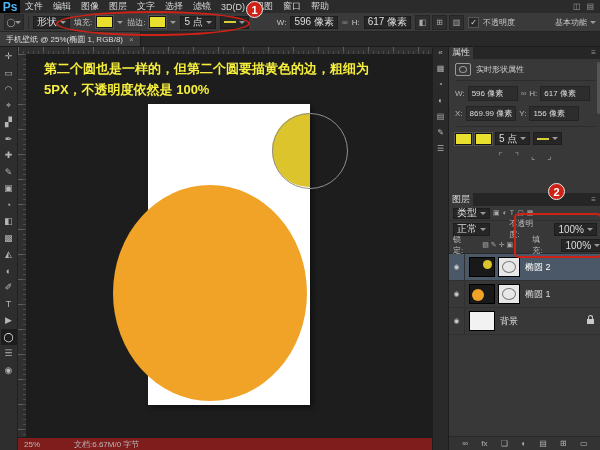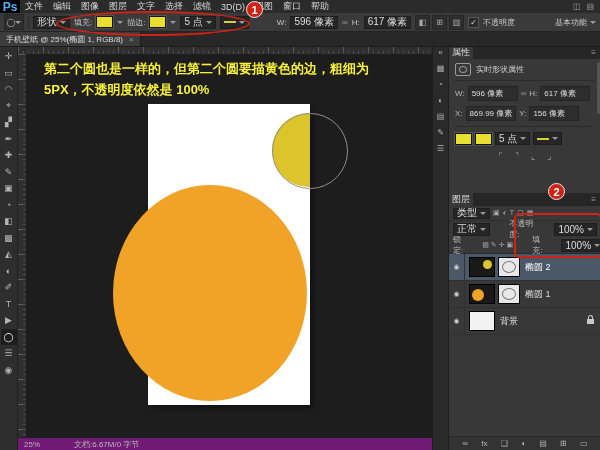--- a/index.html
+++ b/index.html
@@ -46,21 +46,21 @@
   .ruler-v::after{content:"";position:absolute;top:0;bottom:0;right:0;width:3px;background:repeating-linear-gradient(180deg,#4c4c4c 0,#4c4c4c 1px,transparent 1px,transparent 5px);}
   .viewport{position:absolute;left:8px;top:8px;right:0;bottom:0;background:#1d1d1d;overflow:hidden;}
   .note{position:absolute;left:18px;top:4px;font-size:13px;font-weight:bold;line-height:21px;white-space:nowrap;z-index:3;}
   .artboard{position:absolute;left:122px;top:50px;width:162px;height:301px;background:#fff;box-shadow:3px 3px 6px rgba(0,0,0,.45);}
   .orange-ellipse{position:absolute;left:87px;top:131px;width:194px;height:216px;border-radius:50%;}
   .yellow-clip{position:absolute;left:122px;top:50px;width:162px;height:301px;overflow:hidden;pointer-events:none;}
   .yellow-ellipse{position:absolute;left:124px;top:9px;width:74px;height:74px;border-radius:50%;}
   .path-outline{position:absolute;left:246px;top:59px;width:74px;height:74px;border-radius:50%;border:1px solid #8f8f8f;}
 
   
-  .statusbar{position:absolute;left:18px;top:437px;width:414px;height:13px;background:#701a75;border-top:1px solid #1d1d1d;display:flex;align-items:center;font-size:8px;color:#b9b9b9;padding:0 6px;box-sizing:border-box;}
+  .statusbar{position:absolute;left:18px;top:437px;width:414px;height:13px;background:#7f1d1d;border-top:1px solid #1d1d1d;display:flex;align-items:center;font-size:8px;color:#b9b9b9;padding:0 6px;box-sizing:border-box;}
   .statusbar .doc-info{margin-left:34px;}
 
   
   .dockstrip{position:absolute;left:432px;top:46px;width:16px;height:404px;background:#2a2a2a;border-left:1px solid #1e1e1e;display:flex;flex-direction:column;align-items:center;padding-top:3px;gap:8px;box-sizing:border-box;z-index:4;}
   .dock-icon{color:#b5b5b5;font-size:8px;line-height:8px;}
 
   
   .panels{position:absolute;left:448px;top:46px;width:152px;height:404px;background:#383838;border-left:1px solid #1e1e1e;z-index:4;}
   .panel-tabs{height:13px;background:#262626;display:flex;align-items:center;font-size:9px;color:#ddd;}
   .panel-tab{background:#383838;height:13px;display:flex;align-items:center;padding:0 3px;}

